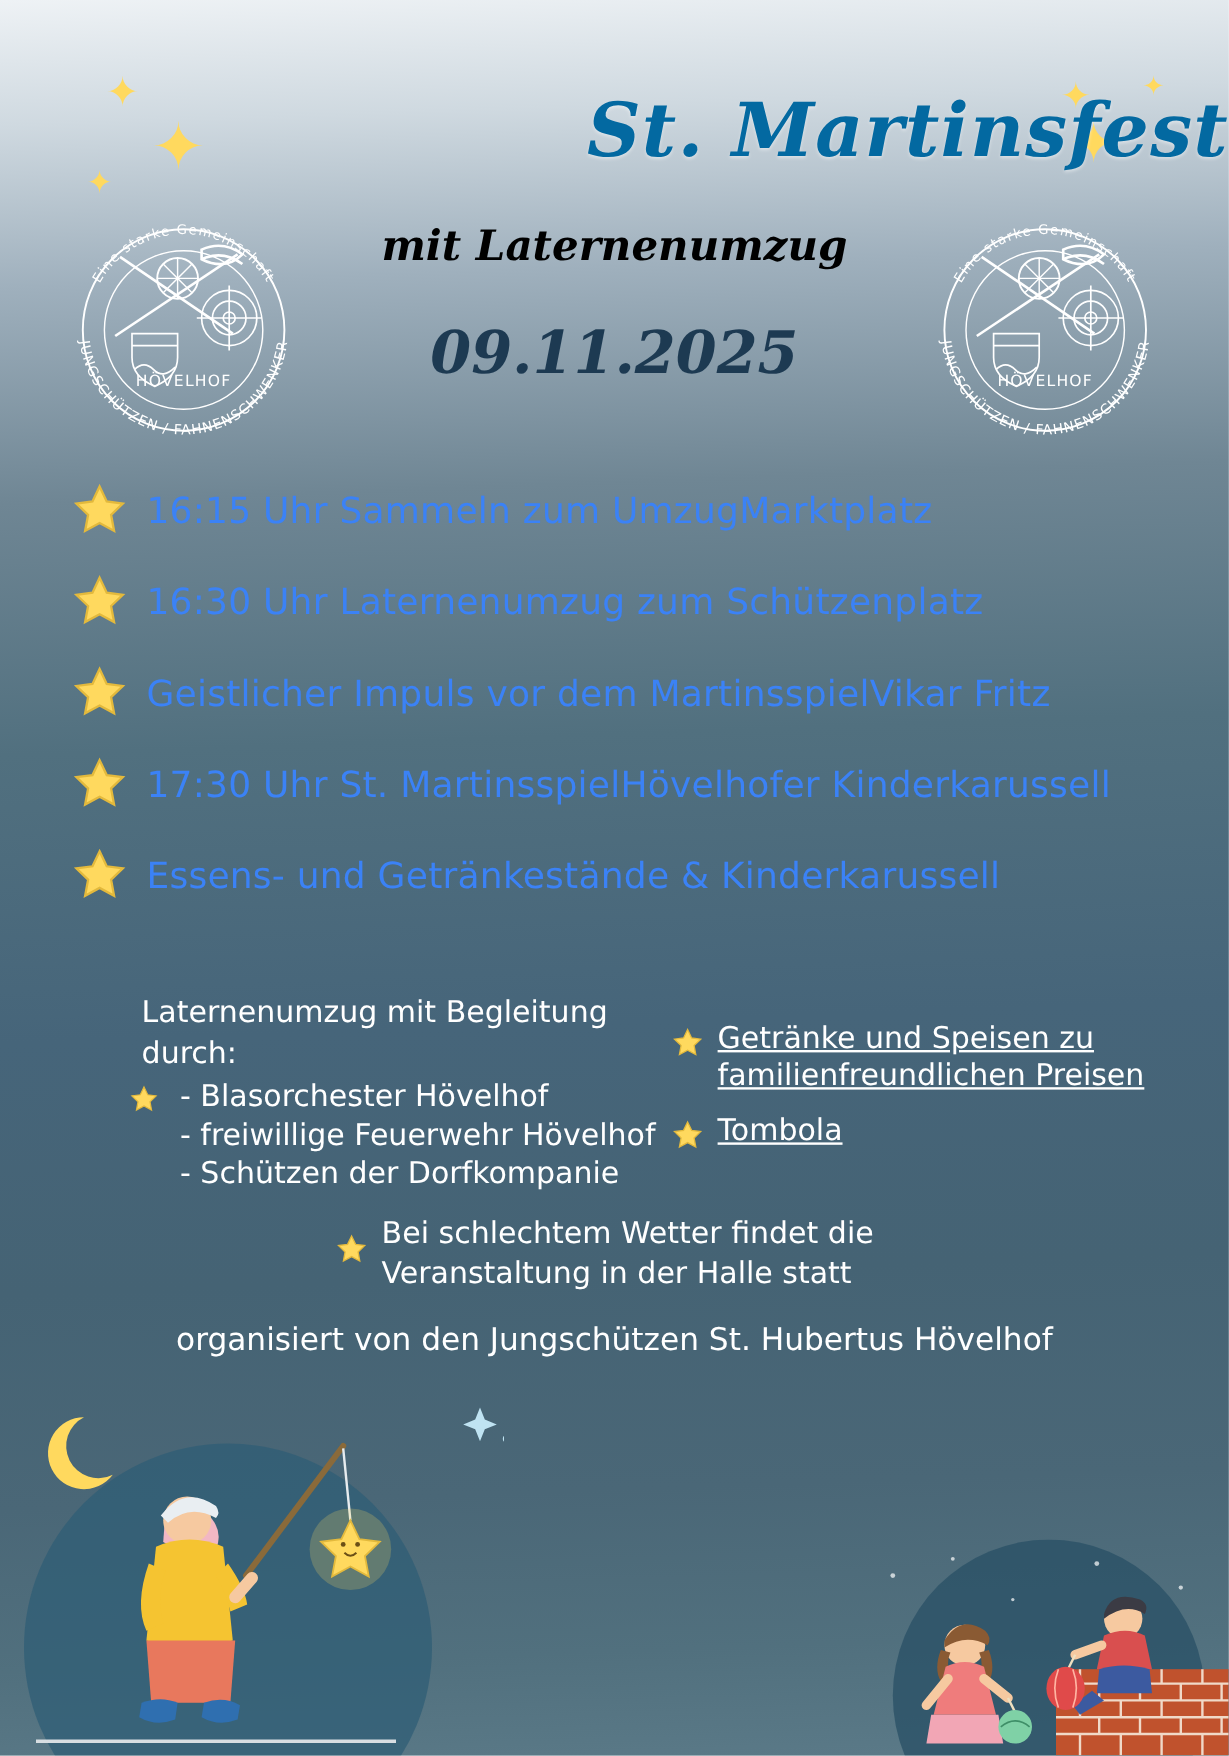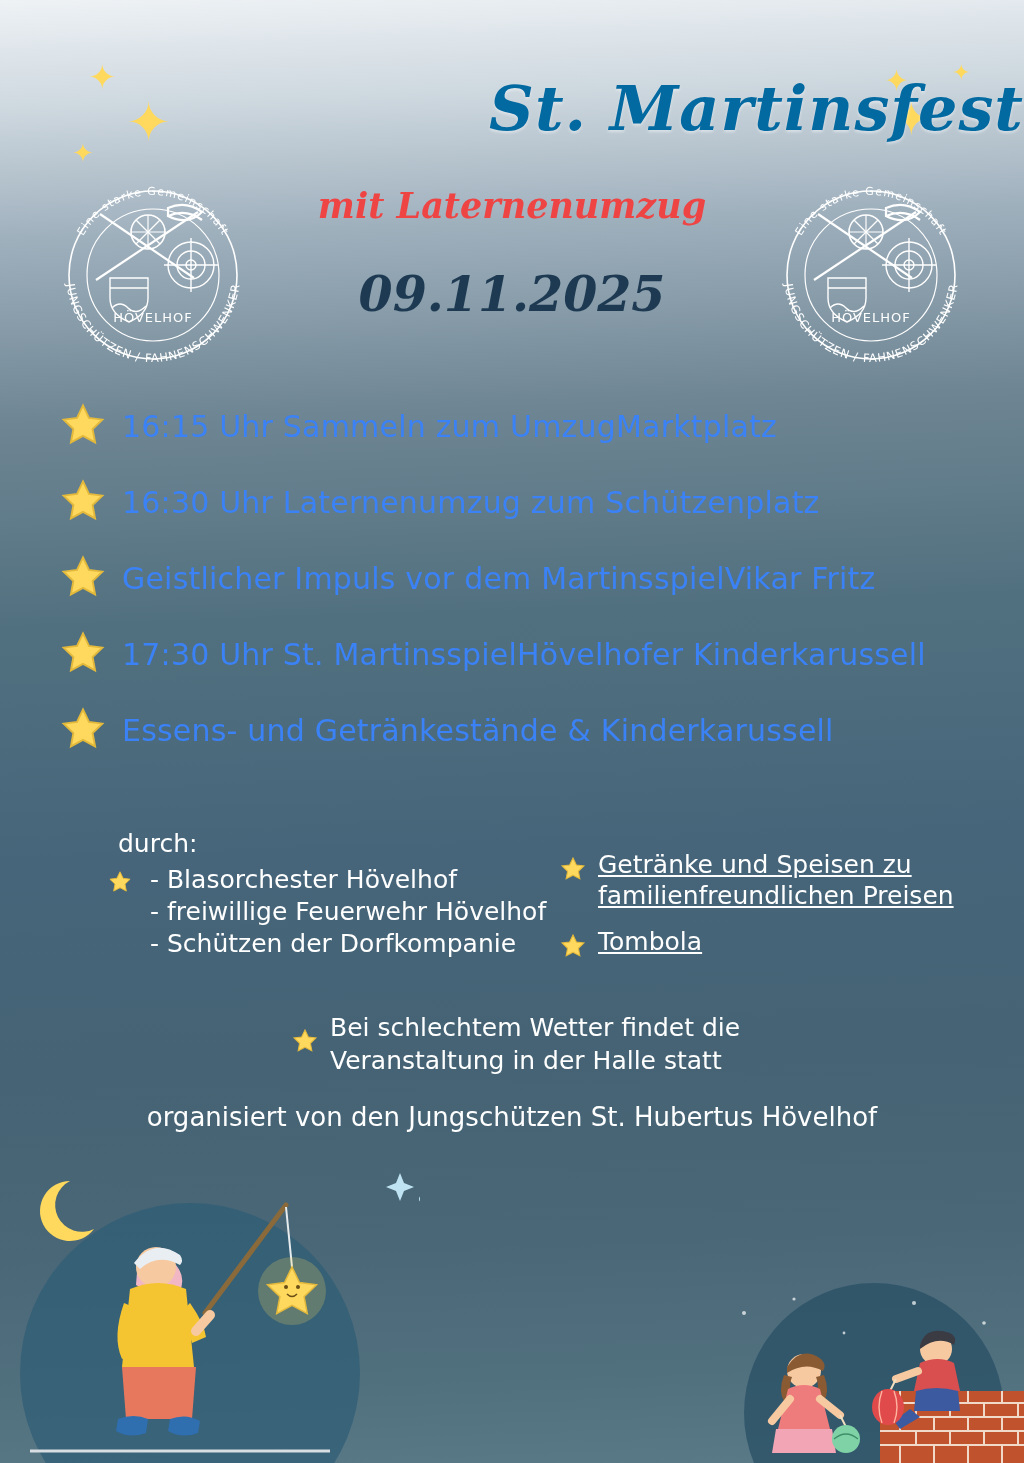--- a/index.html
+++ b/index.html
@@ -18,21 +18,21 @@
   .title{
     position:absolute;left:0;right:0;top:72px;text-align:right;
     font-family:"DejaVu Serif", serif;font-style:italic;font-weight:700;
     font-size:62px;color:#0369a1;letter-spacing:1px;
     text-shadow:0 2px 3px rgba(255,255,255,.45);
     padding-left:24px;
   }
   .subtitle{
     position:absolute;left:0;right:0;top:185px;text-align:center;
     font-family:"DejaVu Serif", serif;font-style:italic;font-weight:700;
-    font-size:35px;color:#ef4444;
+    font-size:35px;color:#000000;
   }
   .date{
     position:absolute;left:0;right:0;top:265px;text-align:center;
     font-family:"DejaVu Serif", serif;font-style:italic;font-weight:700;
     font-size:49px;color:#1d3a52;
   }
 
   
   .logo{position:absolute;width:210px;height:210px;}
   .logo.left{left:48px;top:170px;}
@@ -50,21 +50,21 @@
   .colL{position:absolute;left:118px;top:0;width:430px;font-size:25px;line-height:1.28;color:#fff;}
   .colL .head{margin-bottom:2px;}
   .bullets{position:relative;margin-top:4px;padding-left:32px;}
   .bullets .bstar{position:absolute;left:-10px;top:6px;}
   .bullets div{white-space:nowrap;}
   .colR{position:absolute;left:560px;top:22px;width:420px;font-size:25px;line-height:1.22;color:#fff;}
   .ritem{display:flex;align-items:flex-start;margin-bottom:16px;text-decoration:underline;}
   .ritem .bstar{flex:0 0 auto;margin-right:12px;margin-top:6px;}
 
   
-  .weather{position:absolute;left:292px;top:1012px;display:flex;align-items:flex-start;font-size:25px;line-height:1.3;}
+  .weather{position:absolute;left:280px;top:1012px;display:flex;align-items:flex-start;font-size:25px;line-height:1.3;}
   .weather .bstar{margin-right:12px;margin-top:16px;}
 
   
   .org{position:absolute;left:0;right:0;top:1102px;text-align:center;font-size:26px;color:#fff;}
 
   
   .illu-left{position:absolute;left:0;bottom:0;width:420px;height:300px;}
   .illu-right{position:absolute;right:0;bottom:0;width:340px;height:180px;}
   .illu-left svg,.illu-right svg{width:100%;height:100%;}
 </style>
@@ -224,20 +224,21 @@
       </span>
       <span class="ptext">Essens- und Getränkestände &amp; Kinderkarussell</span>
       <span class="ptext sub"></span>
     </div>
 
   </div>
 
   <div class="cols">
 
     <div class="colL">
+      <div class="head">Laternenumzug mit Begleitung</div>
       <div class="head">durch:</div>
       <div class="bullets">
         <span class="bstar">
           <svg width="24" height="24" viewBox="0 0 24 24">
               <path d="M12 1.8l3.1 6.5 7 .9-5.1 4.9 1.3 7-6.3-3.4-6.3 3.4 1.3-7L1.9 9.2l7-.9z" fill="#ffd95e" stroke="#e3b93c" stroke-width="1"></path>
             </svg>
         </span>
         <div>- Blasorchester Hövelhof</div>
         <div>- freiwillige Feuerwehr Hövelhof</div>
         <div>- Schützen der Dorfkompanie</div>

